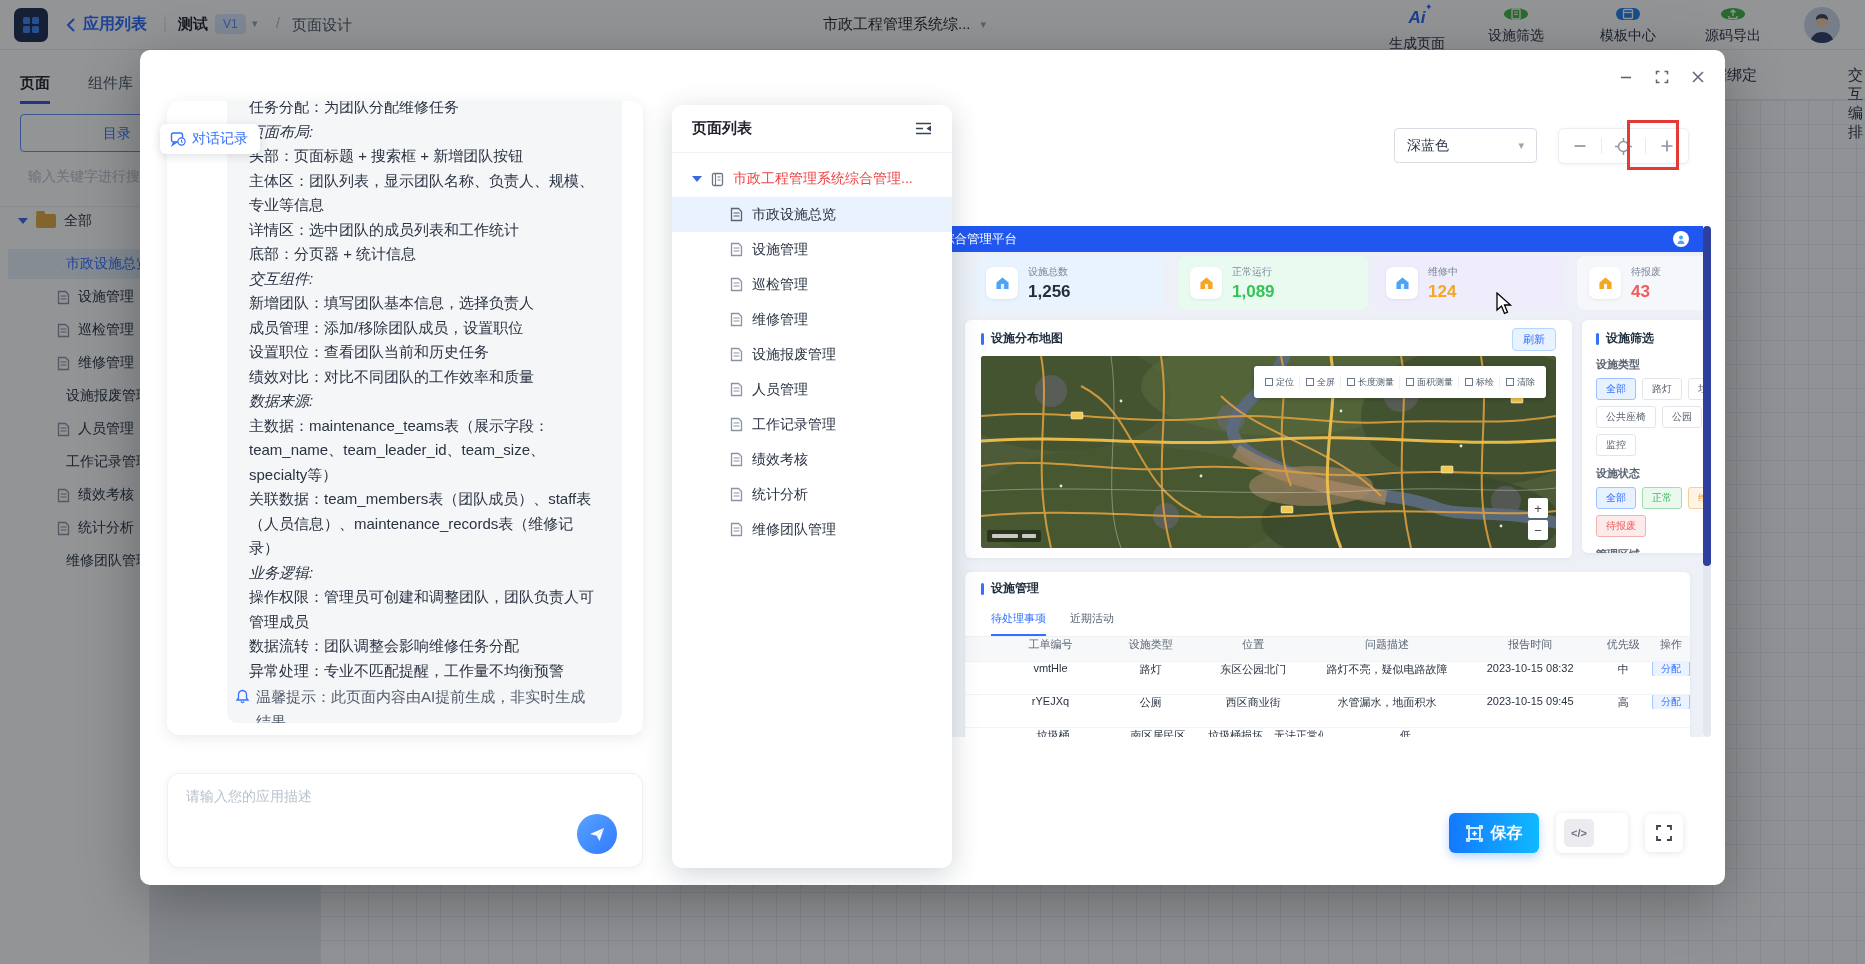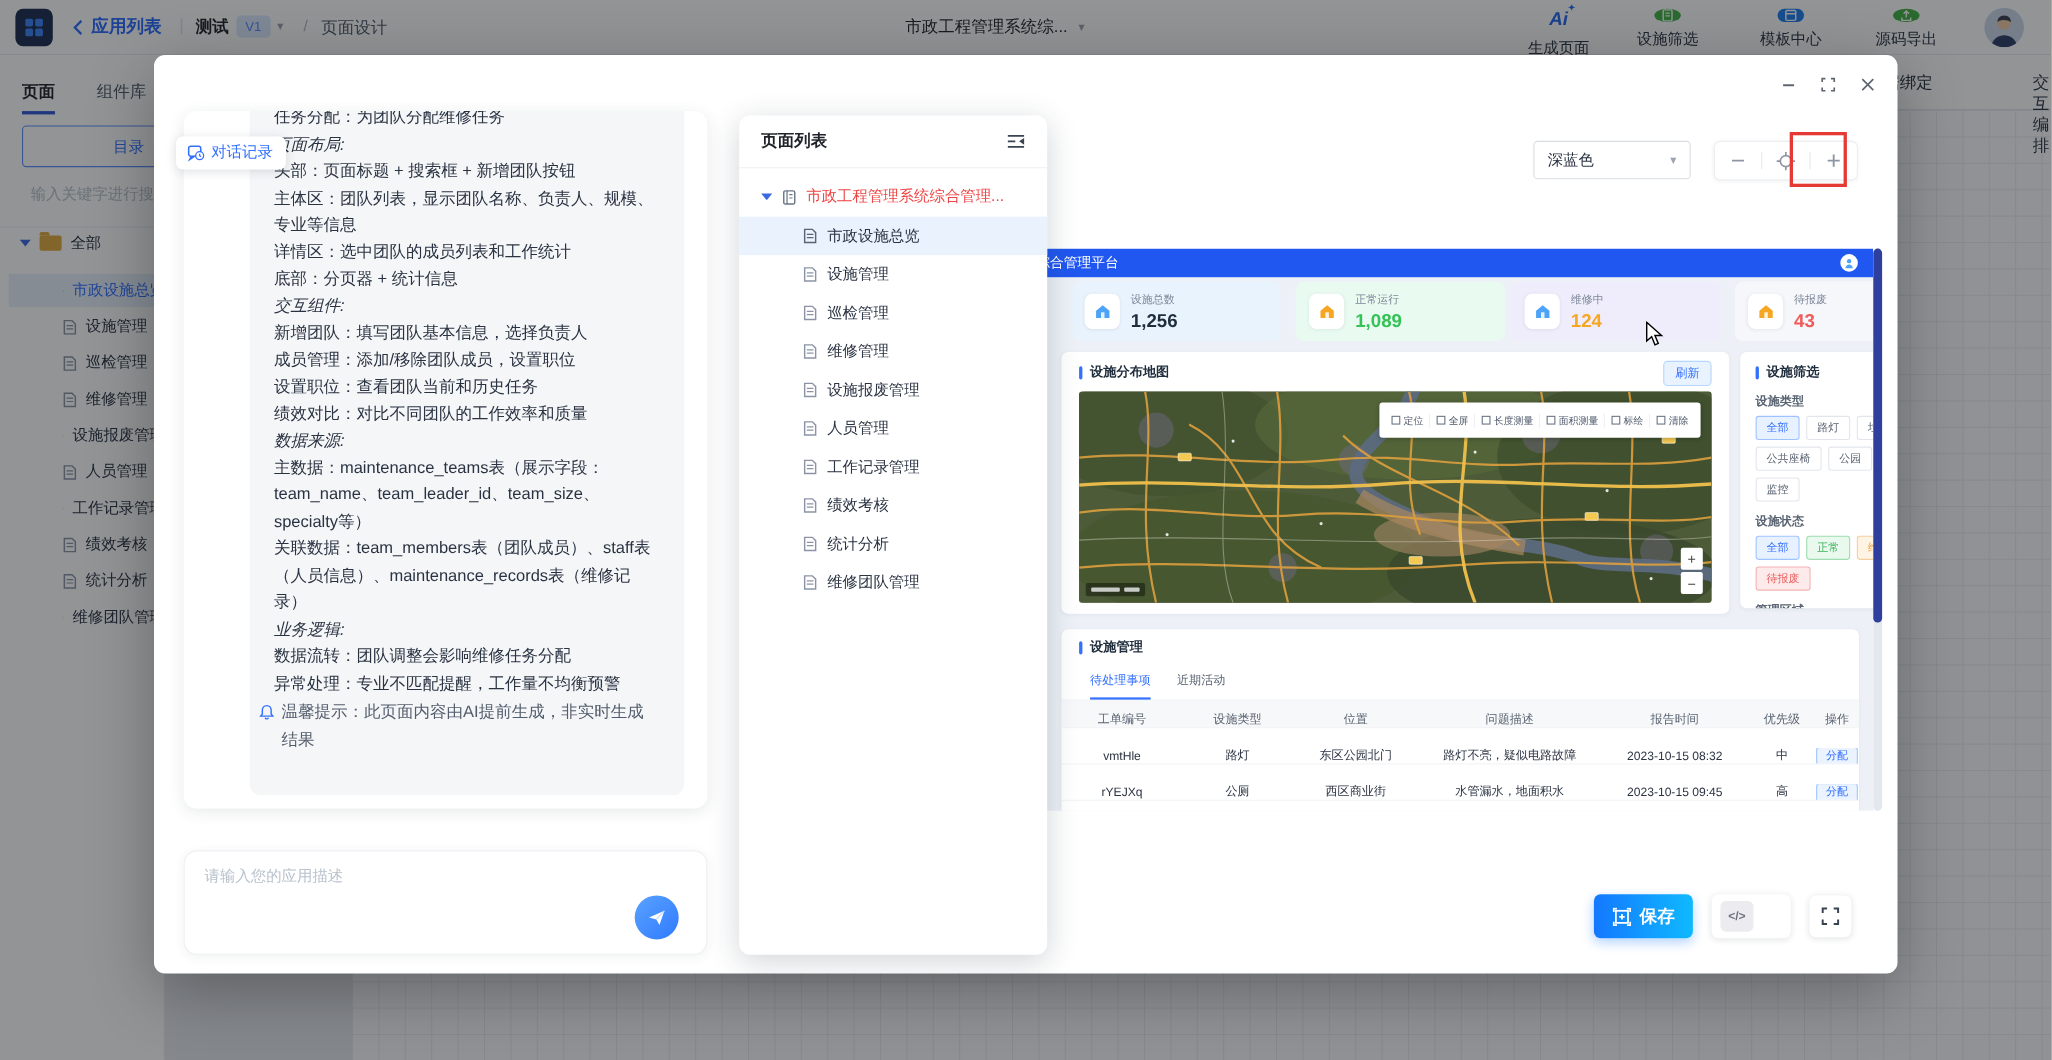--- a/index.html
+++ b/index.html
@@ -126,21 +126,21 @@
   .chip.blue{background:#e8f1ff;border-color:#9fc3ff;color:#3370ff;}
   .chip.green{background:#e9f9ee;border-color:#9fdcb0;color:#3cb35c;}
   .chip.orange{background:#fff3e3;border-color:#f3cf9b;color:#ef9c3c;}
   .chip.red{background:#fdebeb;border-color:#f3b2b2;color:#ee5c5c;}
 
   #table-card{left:89px;top:346px;width:725px;height:200px;padding:8px 0 0 0;}
   #table-card .sec-title{padding-left:16px;}
   #tbl-tabs{display:flex;gap:24px;padding-left:26px;margin-top:14px;border-bottom:1px solid #eef0f3;}
   .tbl-tab{font-size:11px;padding-bottom:8px;color:#5a6472;cursor:pointer;}
   .tbl-tab.on{color:#3370ff;border-bottom:2px solid #3370ff;}
-  .trow{display:flex;align-items:flex-end;height:33px;}
+  .trow{display:flex;align-items:flex-start;height:33px;padding-left:33px;}
   .trow.thead{background:#f7f8fa;height:24px;color:#5a6472;}
   .trow+.trow{border-top:1px solid #f2f3f5;}
   .tcell{font-size:11px;color:#2a3342;text-align:center;overflow:hidden;white-space:nowrap;}
   .thead .tcell{color:#5a6472;}
   .tcell:nth-child(1){width:110px;}.tcell:nth-child(2){width:100px;}.tcell:nth-child(3){width:115px;}
   .tcell:nth-child(4){width:165px;}.tcell:nth-child(5){width:135px;}.tcell:nth-child(6){width:60px;}.tcell:nth-child(7){width:40px;}
   .assign-btn{font-size:10px;color:#3370ff;background:#eaf3ff;border:1px solid #a3c6ff;border-radius:3px;padding:2px 8px;cursor:pointer;}
 
   #pv-scroll{position:absolute;left:1563px;top:176px;width:8px;height:511px;background:#e3e7ee;border-radius:4px;}
   #pv-thumb{position:absolute;left:0;top:0;width:8px;height:340px;background:#2f3f9e;border-radius:4px;}
@@ -361,20 +361,21 @@
             <div class="chat-line">底部：分页器 + 统计信息</div>
             <div class="chat-line em">交互组件:</div>
             <div class="chat-line">新增团队：填写团队基本信息，选择负责人</div>
             <div class="chat-line">成员管理：添加/移除团队成员，设置职位</div>
             <div class="chat-line">设置职位：查看团队当前和历史任务</div>
             <div class="chat-line">绩效对比：对比不同团队的工作效率和质量</div>
             <div class="chat-line em">数据来源:</div>
             <div class="chat-line">主数据：maintenance_teams表（展示字段：team_name、team_leader_id、team_size、specialty等）</div>
             <div class="chat-line">关联数据：team_members表（团队成员）、staff表（人员信息）、maintenance_records表（维修记录）</div>
             <div class="chat-line em">业务逻辑:</div>
+            <div class="chat-line">操作权限：管理员可创建和调整团队，团队负责人可管理成员</div>
             <div class="chat-line">数据流转：团队调整会影响维修任务分配</div>
             <div class="chat-line">异常处理：专业不匹配提醒，工作量不均衡预警</div>
           </div>
         <div class="tip-line">
           <svg width="15" height="15" viewBox="0 0 15 15">
               <path d="M7.5 1.5c-2.6 0-4 2-4 4.2V9L2 11h11l-1.5-2V5.7c0-2.2-1.4-4.2-4-4.2z" fill="none" stroke="#3370ff" stroke-width="1.3"></path>
               <path d="M6 12.5a1.6 1.6 0 003 0" fill="none" stroke="#3370ff" stroke-width="1.3"></path>
             </svg>
           <span>温馨提示：此页面内容由AI提前生成，非实时生成结果</span>
         </div>

